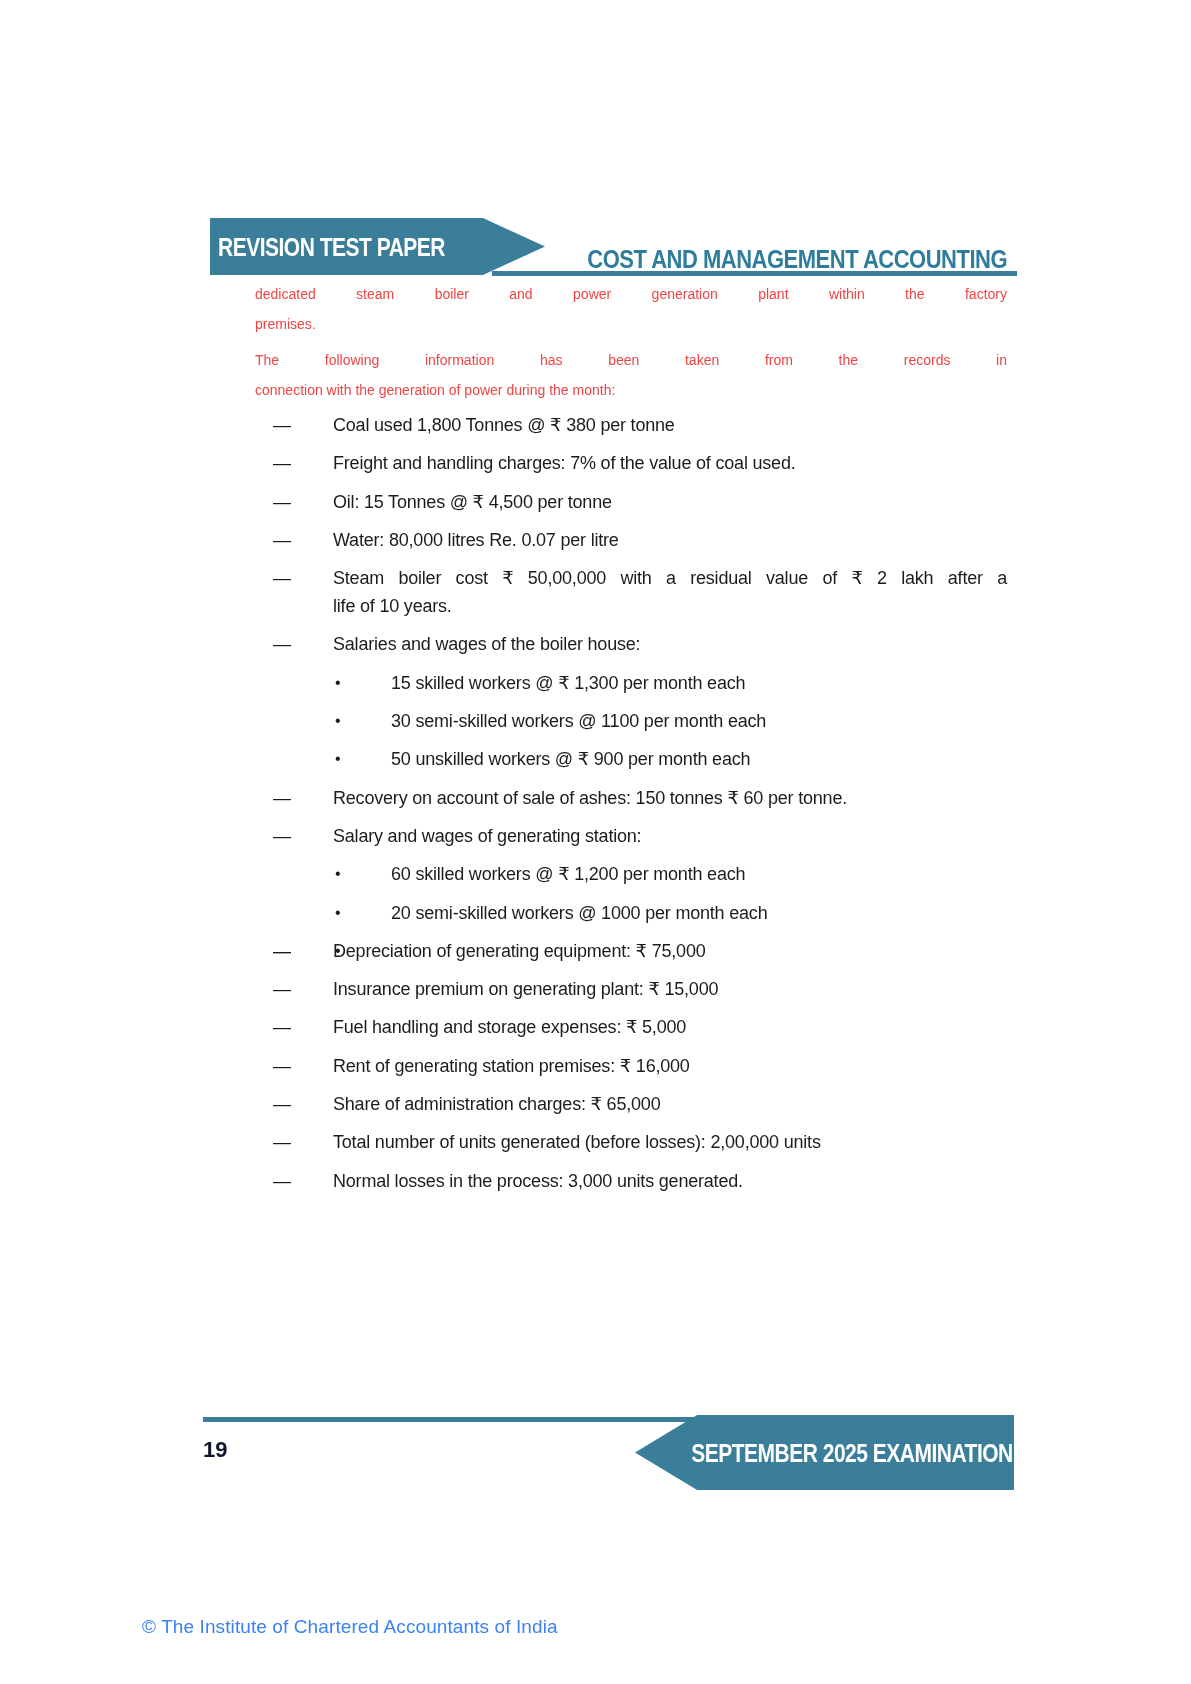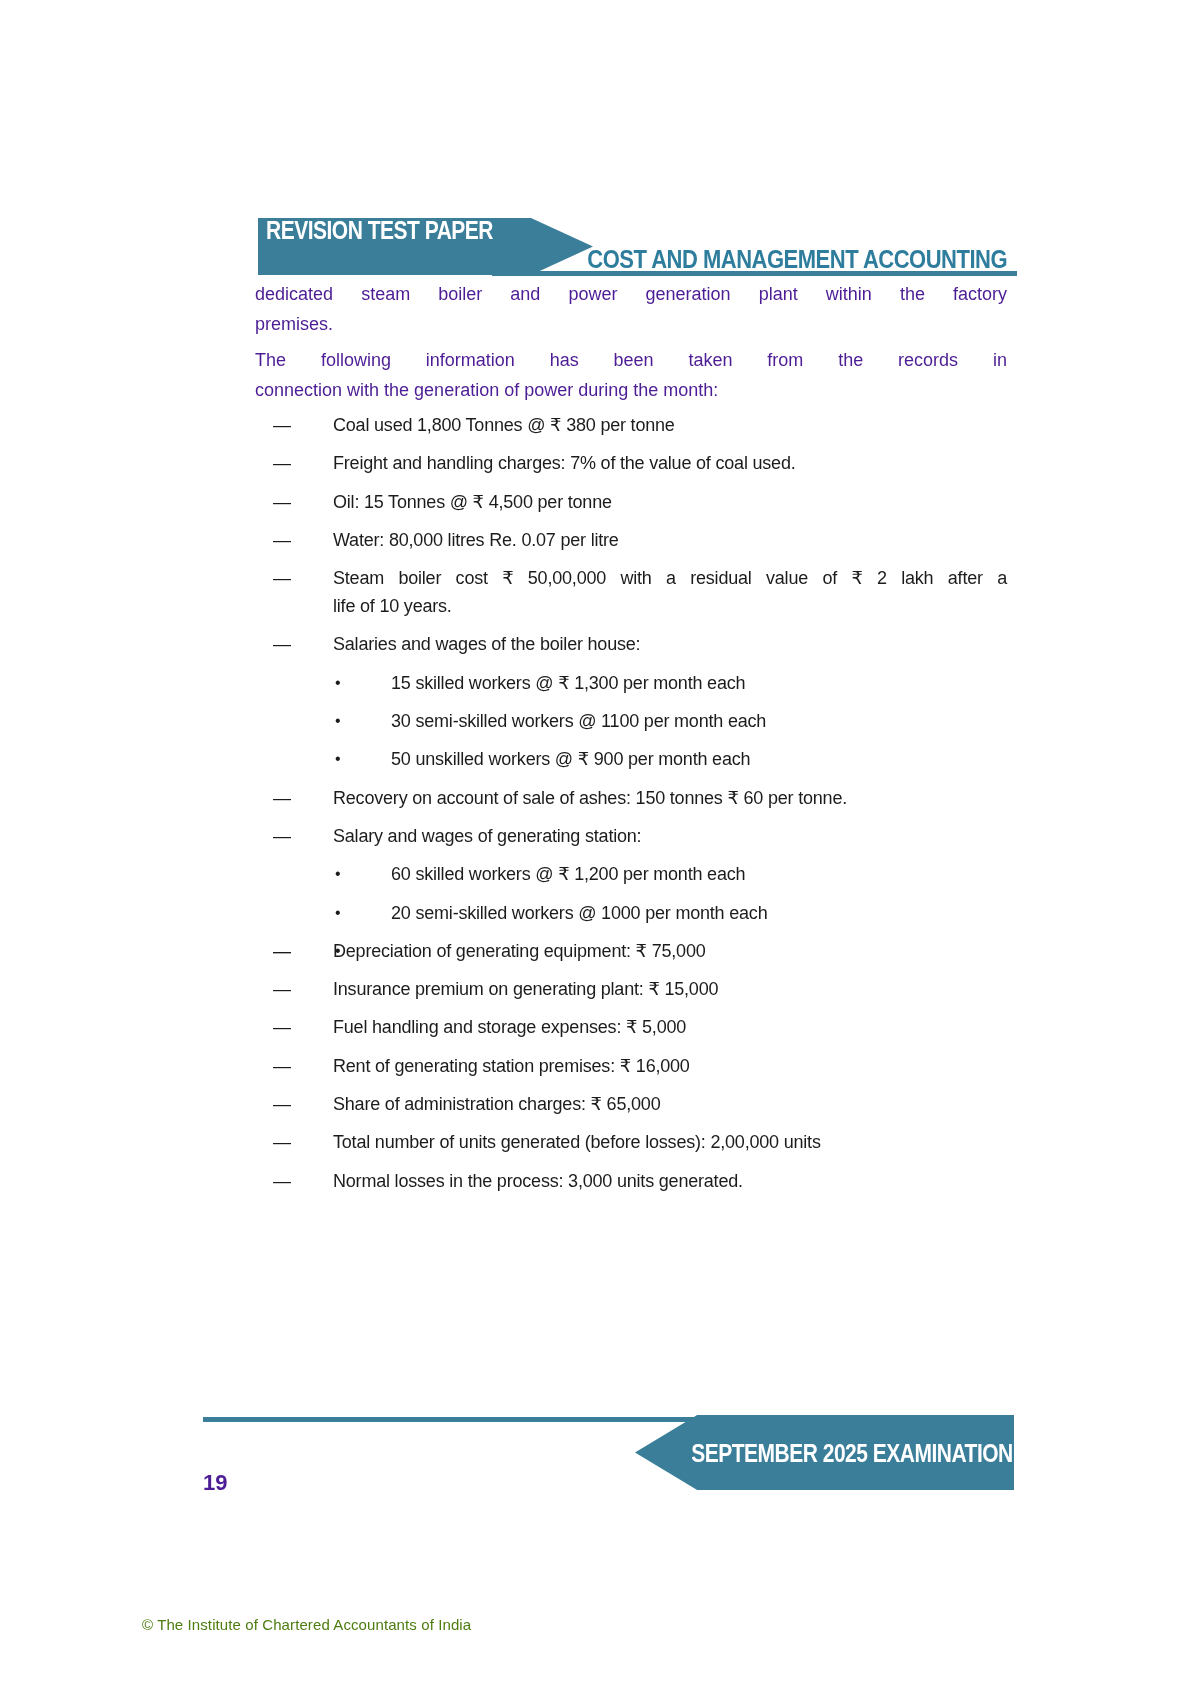--- a/index.html
+++ b/index.html
@@ -8,41 +8,41 @@
   .page {
     position:relative; width:1191px; height:1684px;
     background:#ffffff; overflow:hidden;
   }
 
   
   .hdr-banner {
     position:absolute; left:210px; top:218px; width:335px; height:57px;
     background:#3a7e99;
     clip-path:polygon(0 0, 81.5% 0, 100% 50%, 81.5% 100%, 0 100%);
-    display:flex; align-items:flex-start; padding-left:8px;margin-left:48px;
+    display:flex; align-items:center; padding-left:8px;
   }
   .hdr-banner .lbl {
     color:#ffffff; font-weight:bold; font-size:21px; letter-spacing:-0.5px;
     display:inline-block; transform:scaleY(1.25); transform-origin:center;
     white-space:nowrap;
   }
   .hdr-title {
     position:absolute; top:247px; right:184px;
     color:#2e7d9d; font-weight:bold; font-size:22px; letter-spacing:-0.5px;
     display:inline-block; transform:scaleY(1.2); transform-origin:center;
     white-space:nowrap;
   }
   .hdr-underline {
     position:absolute; left:492px; top:271px; width:525px; height:5px;
     background:#3a7e99;
   }
 
   
   .content { position:absolute; left:255px; top:279px; width:752px; }
-  .para { font-size:18px; line-height:30px; margin-bottom:6px; color:#4c1d95; }
+  .para { font-size:14px; line-height:30px; margin-bottom:6px; color:#ef4444; }
   .pline.just { text-align:justify; text-align-last:justify; }
   .li {
     position:relative; font-size:18px; line-height:28px;
     margin-bottom:10.3px; color:#1c1c1c; letter-spacing:-0.2px;
   }
   .li.l1 { padding-left:78px; }
   .li.l2 { padding-left:136px; }
   .li .marker { position:absolute; top:0; letter-spacing:0; }
   .li.l1 .marker { left:18px; }
   .li.l2 .marker { left:80px; font-size:16px; }
@@ -57,26 +57,26 @@
     background:#3a7e99;
     clip-path:polygon(0 50%, 16.4% 0, 100% 0, 100% 100%, 16.4% 100%);
     display:flex; align-items:center; justify-content:center; padding-left:55px;
   }
   .ftr-banner .lbl {
     color:#ffffff; font-weight:bold; font-size:21px; letter-spacing:-0.5px;
     display:inline-block; transform:scaleY(1.25); transform-origin:center;
     white-space:nowrap;
   }
   .page-num {
-    position:absolute; left:203px; top:1470px;
-    color:#4c1d95; font-weight:bold; font-size:22px;
+    position:absolute; left:203px; top:1437px;
+    color:#0f172a; font-weight:bold; font-size:22px;
   }
   .copyright {
     position:absolute; left:142px; top:1616px;
-    font-size:15px; color:#4d7c0f; letter-spacing:0.1px;
+    font-size:19px; color:#3b82f6; letter-spacing:0.1px;
   }
 </style>
 </head>
 <body>
 
 <div class="page">
 
   <div class="hdr-banner">
     <span class="lbl">REVISION TEST PAPER</span>
   </div>

